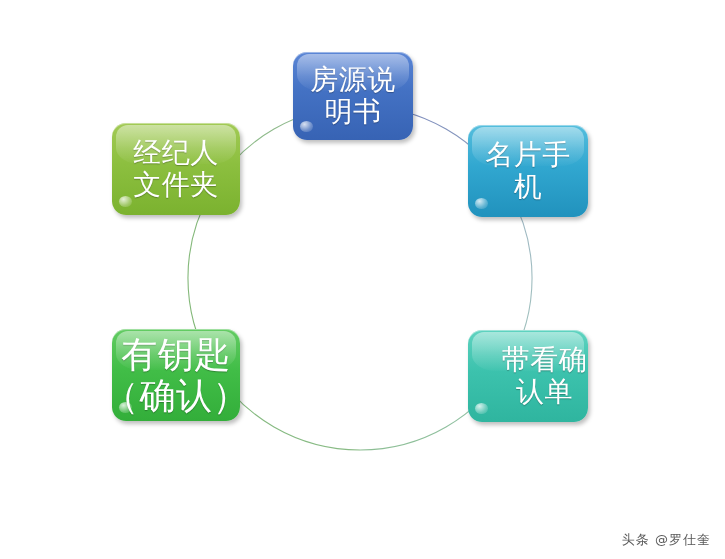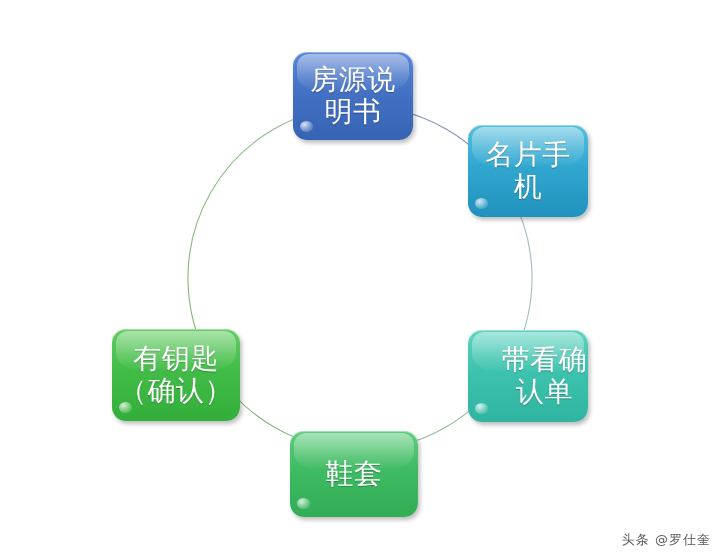--- a/index.html
+++ b/index.html
@@ -155,25 +155,26 @@
   <div class="node c-cyan" style="left:468px; top:125px; width:120px; height:92px; font-size:28px;">
     <span class="line">名片手</span>
     <span class="line">机</span>
   </div>
 
   <div class="node c-teal" style="left:468px; top:330px; width:120px; height:92px; font-size:28px;">
     <span class="line">带看确</span>
     <span class="line">认单</span>
   </div>
 
-  <div class="node c-green" style="left:290px; top:431px; width:128px; height:86px; font-size:28px;">
-    <span class="line">鞋套</span>
-  </div>
 
-  <div class="node c-green2" style="left:112px; top:329px; width:128px; height:92px; font-size:28px;">
+  <div class="node c-green2" style="left:112px; top:329px; width:128px; height:92px; font-size:36px;">
     <span class="line">有钥匙</span>
     <span class="line">（确认）</span>
   </div>
 
+  <div class="node c-ygreen" style="left:112px; top:123px; width:128px; height:92px; font-size:28px;">
+    <span class="line">经纪人</span>
+    <span class="line">文件夹</span>
+  </div>
 
   <div id="watermark">头条 @罗仕奎</div>
 
 </div>
 
 </body></html>

